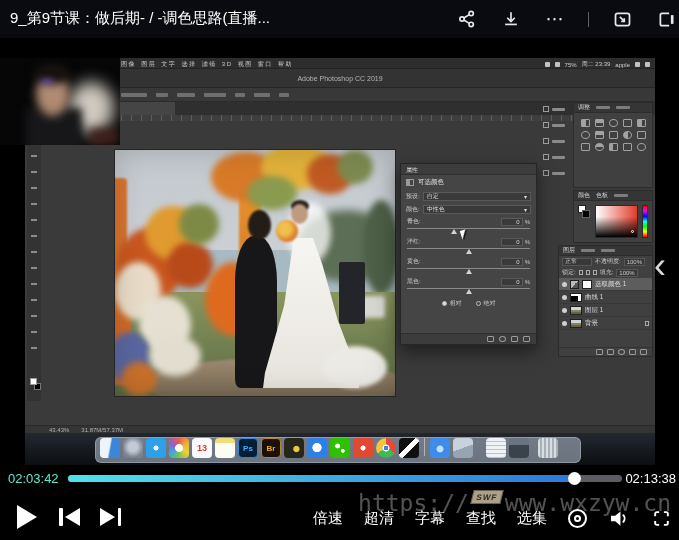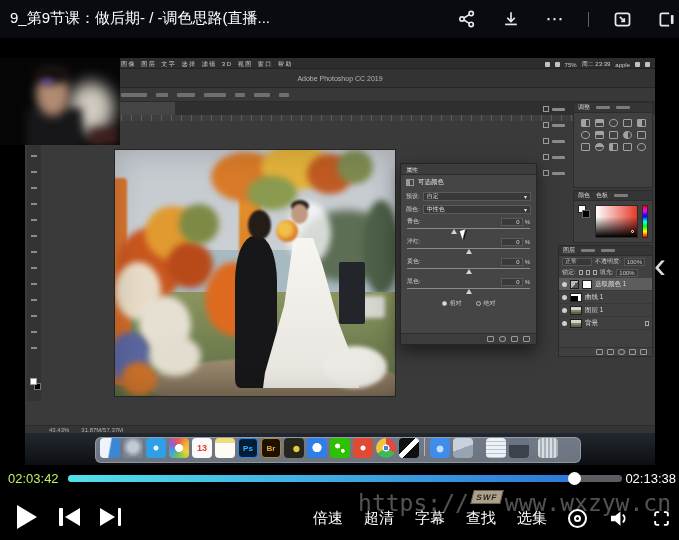--- a/index.html
+++ b/index.html
@@ -120,21 +120,21 @@
   .wc-light{right:6px;top:24px;width:46px;height:52px;border-radius:50%;background:#cfc9bf;filter:blur(8px)}
   .wc-body{left:26px;top:50px;width:56px;height:44px;background:#17171a;filter:blur(4px)}
   .wc-head{left:36px;top:14px;width:33px;height:44px;border-radius:50%;background:#b08a72;filter:blur(5px)}
   .wc-hair{left:33px;top:6px;width:38px;height:20px;border-radius:50%;background:#14100e;filter:blur(4px)}
   .wc-glint{left:41px;top:21px;width:13px;height:5px;border-radius:50%;background:#7a5ae0;filter:blur(3px);opacity:.85}
   .wc-blob{right:2px;bottom:0;width:28px;height:16px;background:#40201c;filter:blur(5px)}
   
   .toggle{position:absolute;right:13px;top:208px;font-size:36px;color:rgba(255,255,255,.85);z-index:15;line-height:40px;cursor:pointer}
   
   .controls{position:absolute;left:0;right:0;bottom:0;height:74px;z-index:20}
-  .time-cur{position:absolute;left:8px;top:5px;font-size:13px;color:#bef264}
+  .time-cur{position:absolute;left:8px;top:5px;font-size:13px;color:#5eead4}
   .time-tot{position:absolute;right:3px;top:5px;font-size:13px;color:#fff}
   .ptrack{position:absolute;left:68px;top:9px;width:554px;height:7px;border-radius:4px;background:rgba(165,170,180,.55);cursor:pointer}
   .pfill{position:absolute;left:0;top:0;bottom:0;border-radius:4px;background:linear-gradient(90deg,#52e0ea,#2d78d8)}
   .phandle{position:absolute;top:-3px;width:13px;height:13px;border-radius:50%;background:#fff;transform:translateX(-7px)}
   .btnrow{position:absolute;left:0;right:0;top:30px;height:44px}
   .play-btn{position:absolute;left:17px;top:9px;width:0;height:0;border-top:12px solid rgba(0,0,0,0);border-bottom:12px solid rgba(0,0,0,0);border-left:20px solid #fff;cursor:pointer}
   .skip{position:absolute;top:12px;width:21px;height:18px;cursor:pointer}
   .skip .bar{position:absolute;width:3.5px;height:18px;background:#fff;border-radius:1px}
   .skip .tri{position:absolute;top:0;width:0;height:0;border-top:9px solid rgba(0,0,0,0);border-bottom:9px solid rgba(0,0,0,0)}
   .skip.prev{left:59px}.skip.prev .bar{left:0}.skip.prev .tri{right:0;border-right:15px solid #fff}

